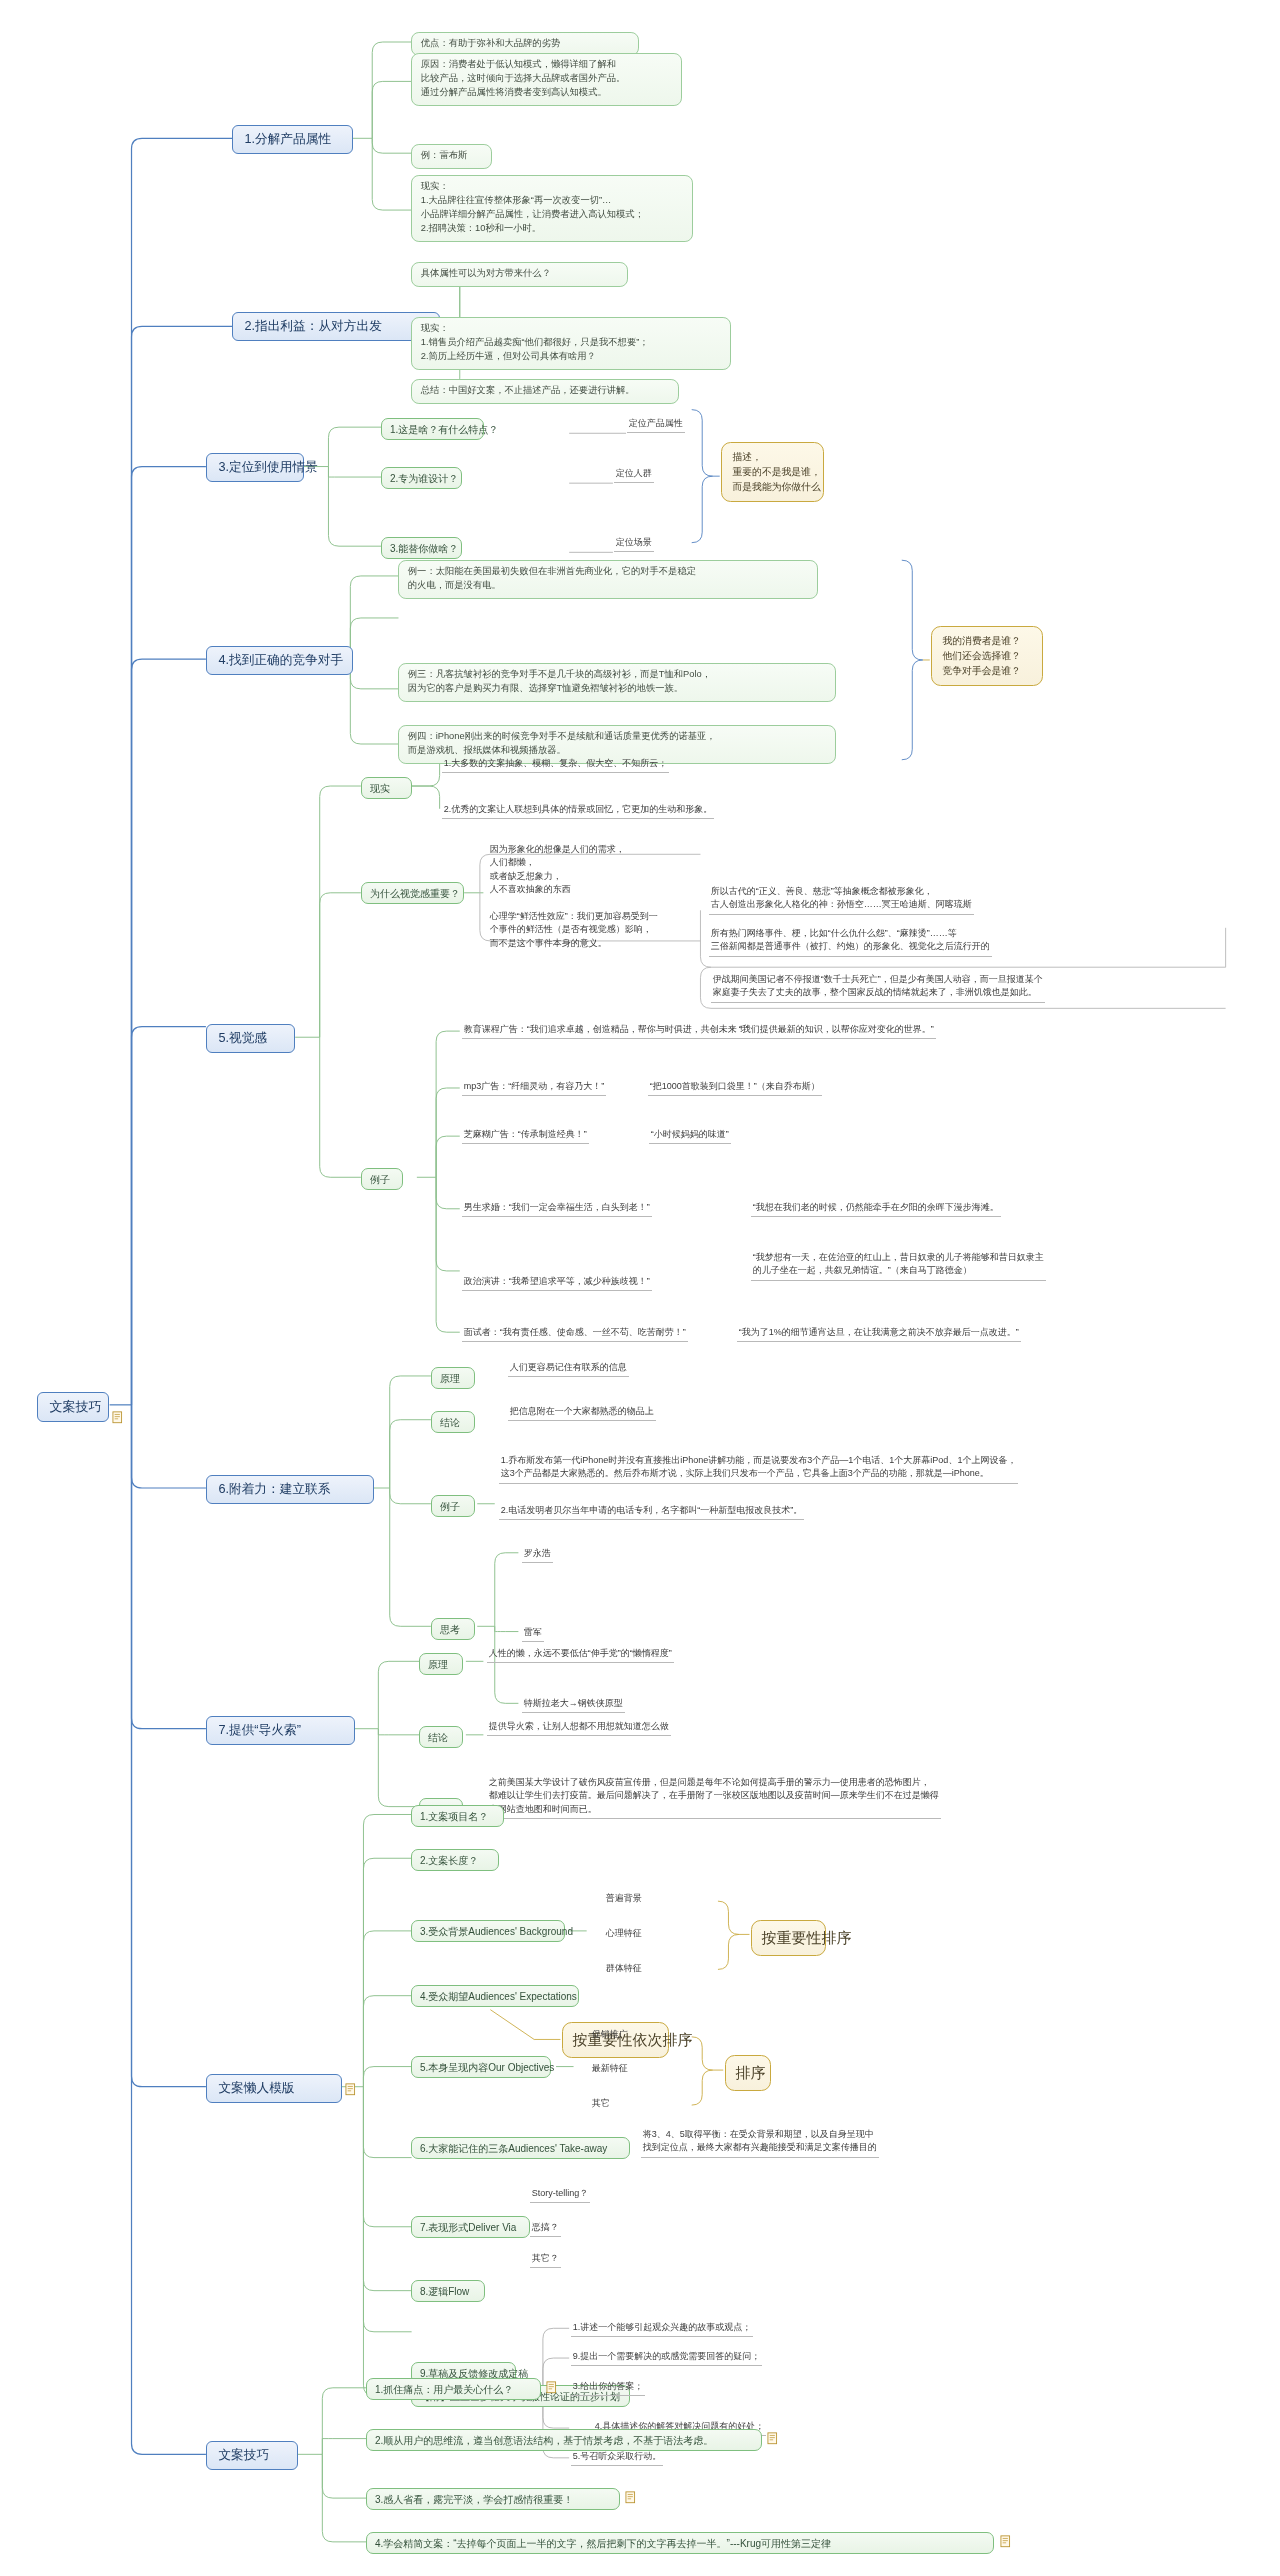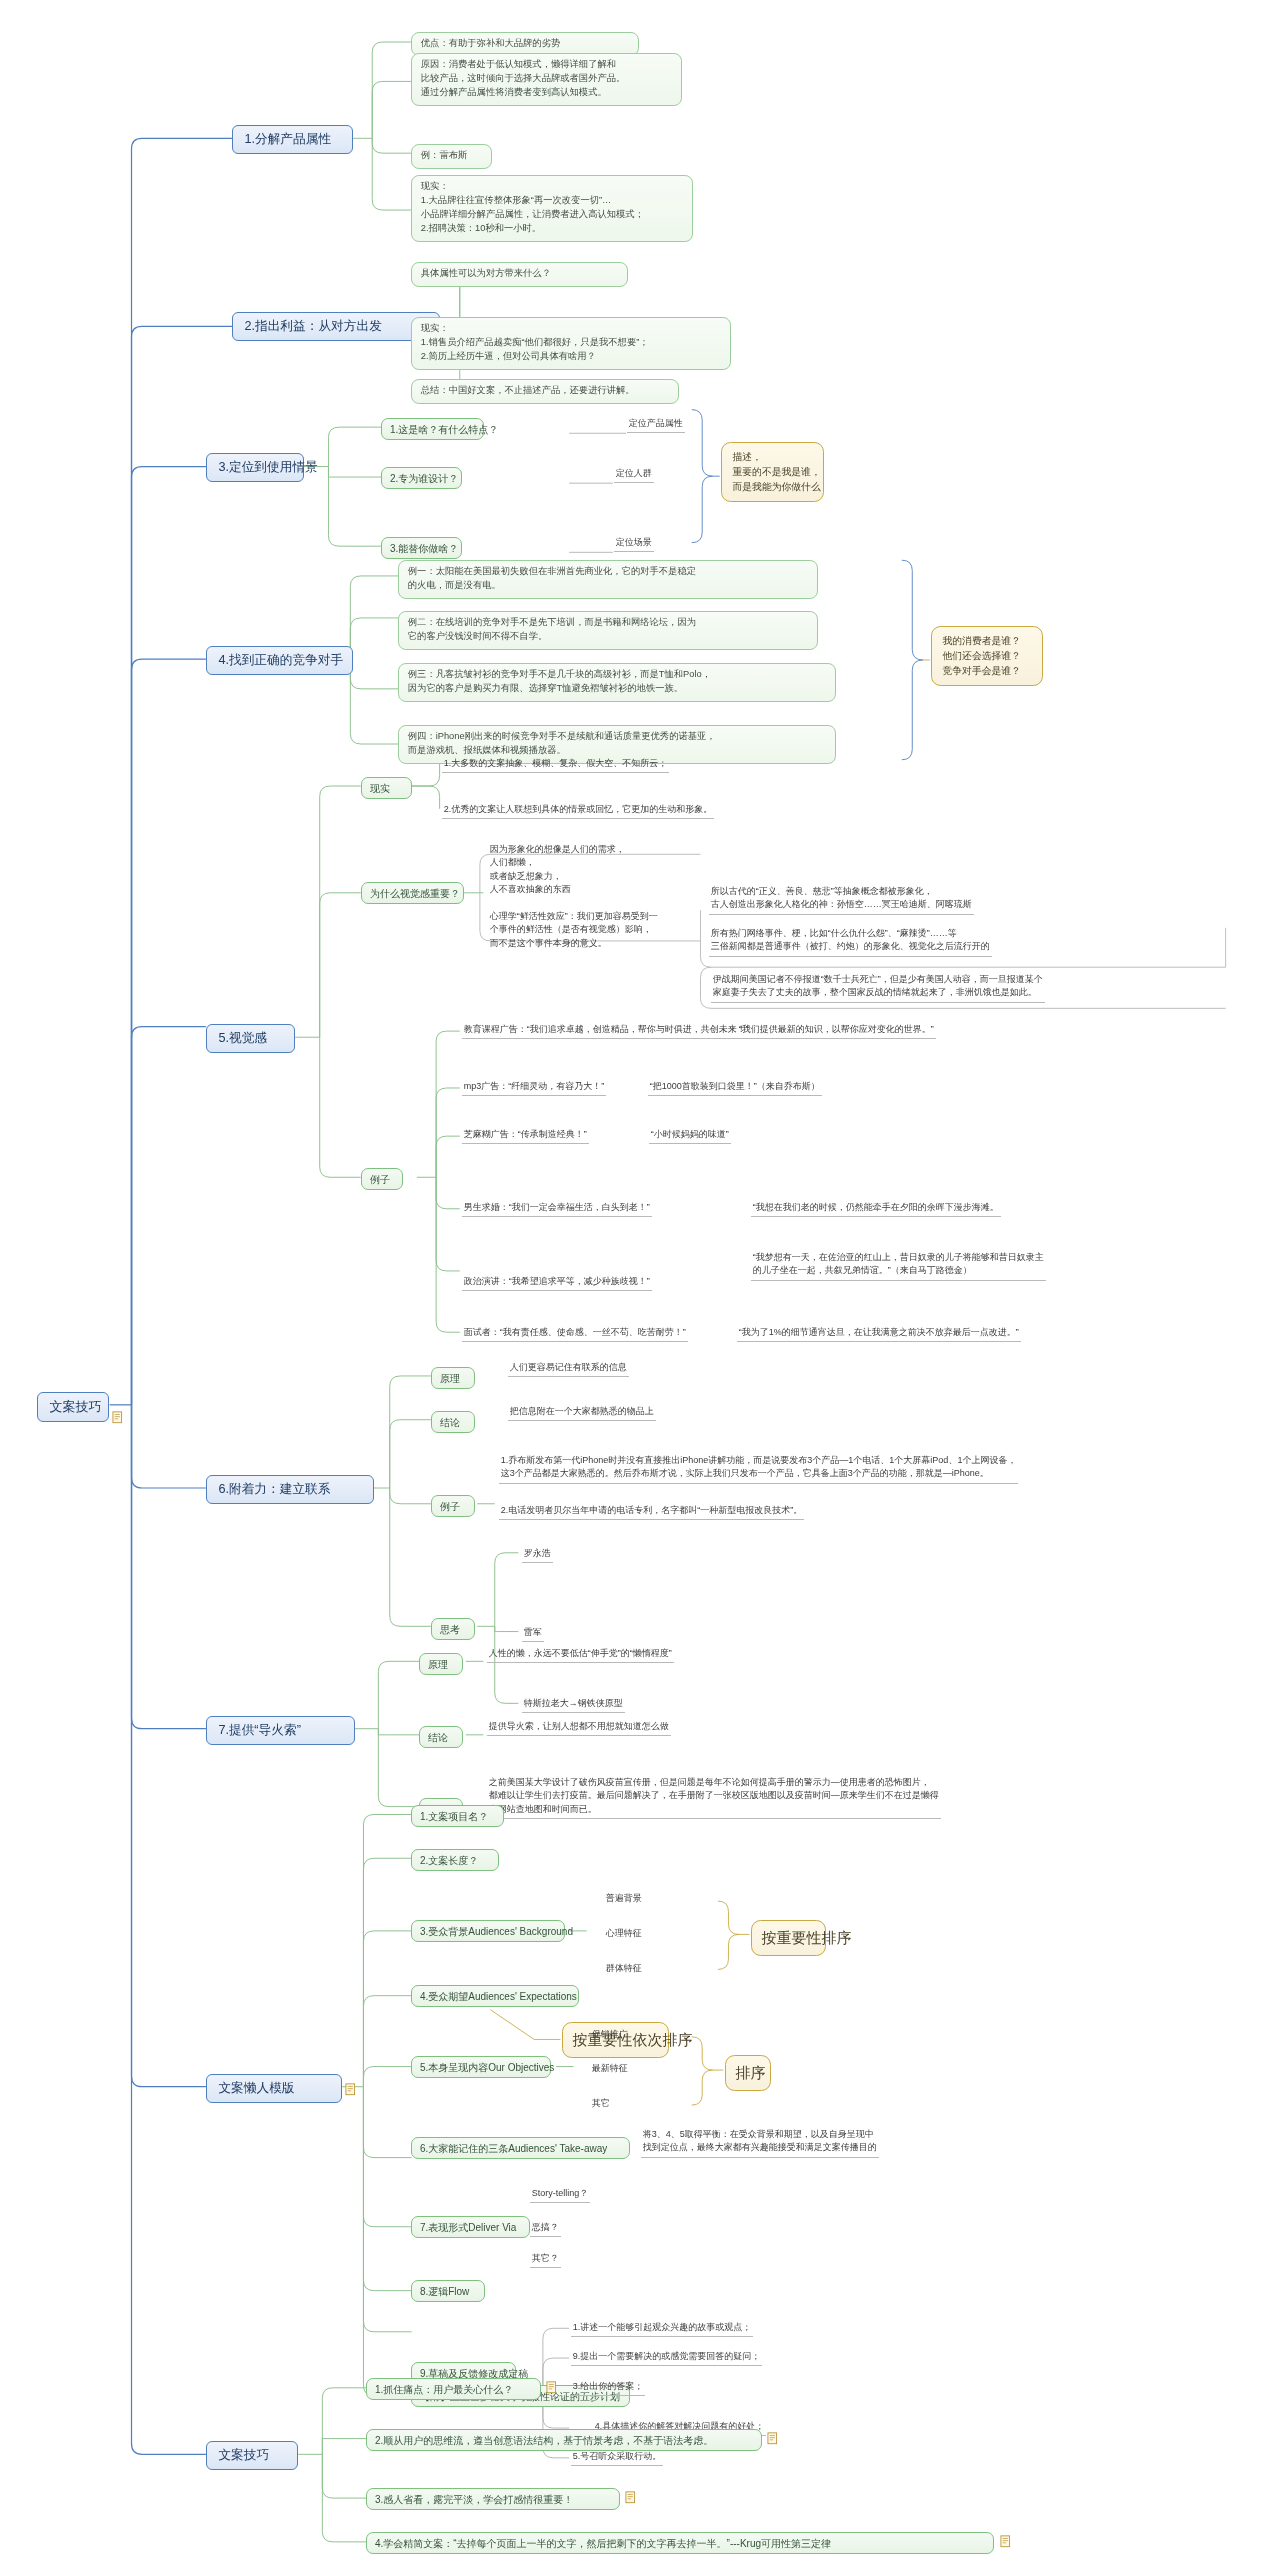--- a/index.html
+++ b/index.html
@@ -250,22 +250,20 @@
   <div class="node ul" style="left:627px; top:416px;">定位产品属性</div>
   <div class="node ul" style="left:614px; top:466px;">定位人群</div>
   <div class="node ul" style="left:614px; top:535px;">定位场景</div>
   <div class="node callout" style="left:721px; top:442px; width:103px;">描述，
 重要的不是我是谁，
 而是我能为你做什么</div>
 
   <div class="node blue" style="left:206px; top:646px; width:147px;">4.找到正确的竞争对手</div>
   <div class="node leaf" style="left:398px; top:560px; width:420px;">例一：太阳能在美国最初失败但在非洲首先商业化，它的对手不是稳定
 的火电，而是没有电。</div>
-  <div class="node leaf" style="left:398px; top:611px; width:420px;">例二：在线培训的竞争对手不是先下培训，而是书籍和网络论坛，因为
-它的客户没钱没时间不得不自学。</div>
   <div class="node leaf" style="left:398px; top:725px; width:438px;">例四：iPhone刚出来的时候竞争对手不是续航和通话质量更优秀的诺基亚，
 而是游戏机、报纸媒体和视频播放器。</div>
   <div class="node leaf" style="left:398px; top:663px; width:438px;">例三：凡客抗皱衬衫的竞争对手不是几千块的高级衬衫，而是T恤和Polo，
 因为它的客户是购买力有限、选择穿T恤避免褶皱衬衫的地铁一族。</div>
   <div class="node callout" style="left:931px; top:626px; width:112px;">我的消费者是谁？
 他们还会选择谁？
 竞争对手会是谁？</div>
 
   <div class="node blue" style="left:206px; top:1024px; width:89px;">5.视觉感</div>
 

